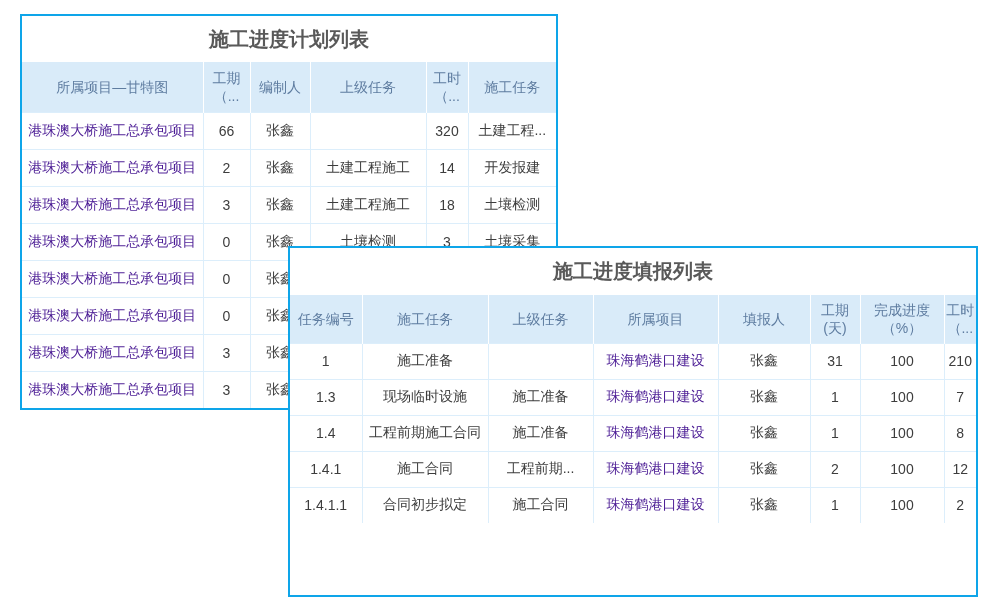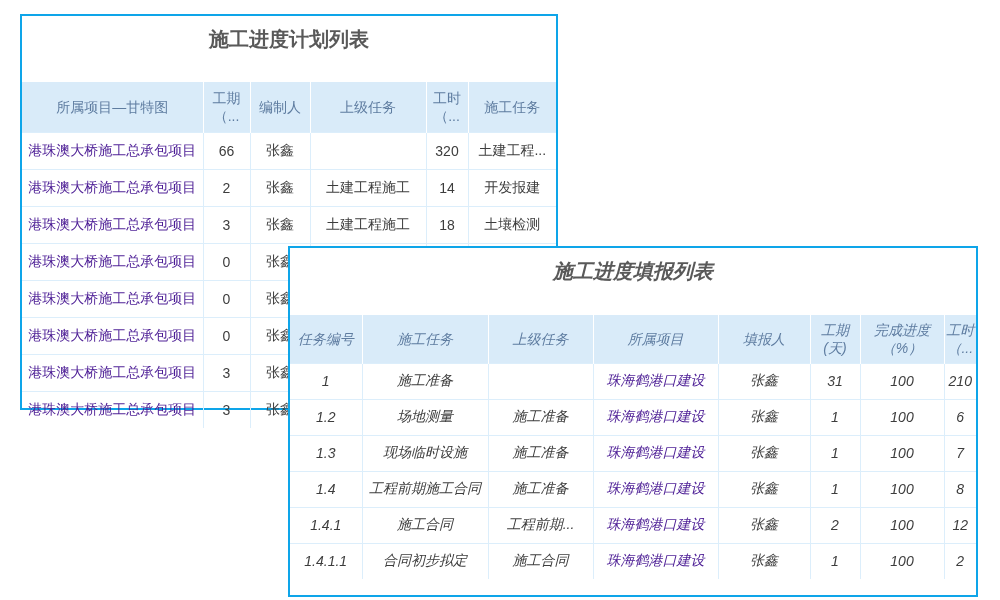--- a/index.html
+++ b/index.html
@@ -1,25 +1,25 @@
 <!DOCTYPE html>
 <html><head>
 <meta charset="utf-8">
 <style>
   * { margin:0; padding:0; box-sizing:border-box; }
   html,body { width:1000px; height:600px; background:#ffffff; overflow:hidden;
               font-family:"Liberation Sans","DejaVu Sans",sans-serif; }
   .panel { position:absolute; background:#ffffff; border:2px solid #0ea5e9; }
   #plan-panel   { left:20px;  top:14px;  width:538px; height:396px; z-index:1; }
-  #report-panel { left:288px; top:246px; width:690px; height:351px; z-index:2;font-style:italic; }
+  #report-panel { left:288px; top:246px; width:690px; height:351px; z-index:2; }
   .panel-title { display:flex; align-items:center; justify-content:center;
                  font-size:20px; font-weight:bold; color:#595959; }
   #plan-panel .panel-title   { height:46px; }
   #report-panel .panel-title { height:47px; }
-  table { border-collapse:collapse; table-layout:fixed; width:100%;margin-top:20px; }
+  table { border-collapse:collapse; table-layout:fixed; width:100%; }
   th { background:#d9ebf9; color:#5e7ca0; font-weight:normal; font-size:14px;
        text-align:center; vertical-align:middle; white-space:pre-line;
        border-left:1px solid #ffffff; line-height:1.3; overflow:hidden; }
   th:first-child { border-left:none; }
   #plan-panel th   { height:50px; }
   #report-panel th { height:48px; }
   td { font-size:14px; color:#3d3d3d; text-align:center; vertical-align:middle;
        border-top:1px solid #dceefb; border-left:1px solid #dceefb;
        overflow:hidden; white-space:nowrap; }
   td:first-child { border-left:none; }
@@ -155,30 +155,20 @@
           <td>1</td>
           <td>施工准备</td>
           <td></td>
           <td class="link">珠海鹤港口建设</td>
           <td>张鑫</td>
           <td>31</td>
           <td>100</td>
           <td>210</td>
         </tr>
         <tr>
-          <td>1.2</td>
-          <td>场地测量</td>
-          <td>施工准备</td>
-          <td class="link">珠海鹤港口建设</td>
-          <td>张鑫</td>
-          <td>1</td>
-          <td>100</td>
-          <td>6</td>
-        </tr>
-        <tr>
           <td>1.3</td>
           <td>现场临时设施</td>
           <td>施工准备</td>
           <td class="link">珠海鹤港口建设</td>
           <td>张鑫</td>
           <td>1</td>
           <td>100</td>
           <td>7</td>
         </tr>
         <tr>

